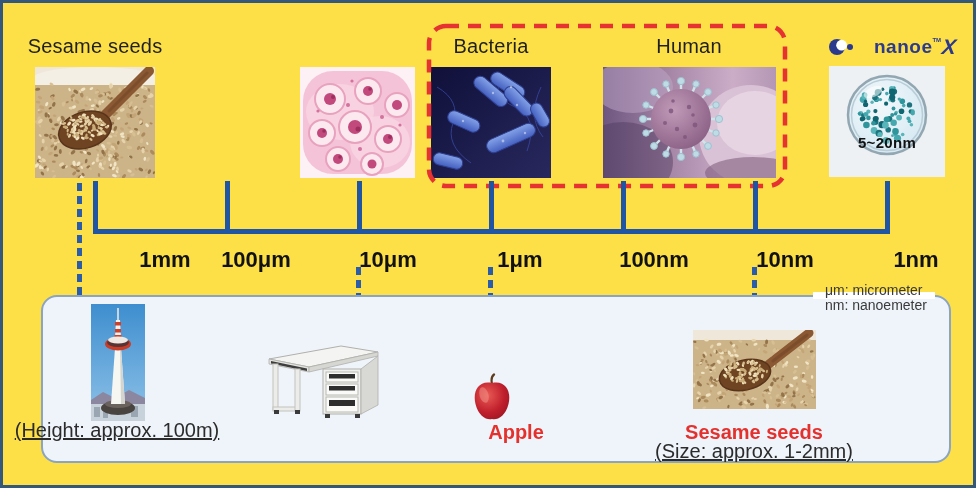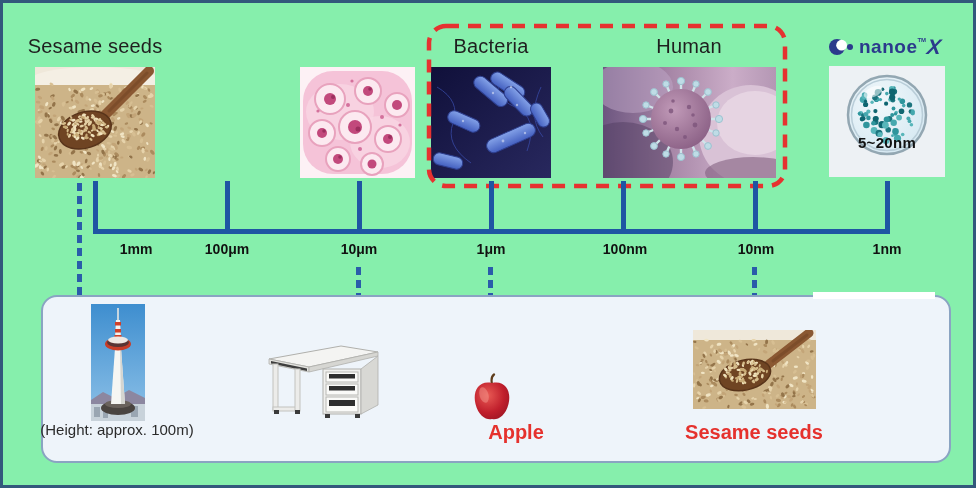--- a/index.html
+++ b/index.html
@@ -1,48 +1,48 @@
 <!DOCTYPE html>
 <html><head>
 <meta charset="utf-8">
 <style>
   html,body{margin:0;padding:0;background:#fff;}
   #stage{
     position:relative;width:976px;height:488px;box-sizing:border-box;
-    border:3px solid #33587c;background:#86efac;overflow:hidden;
+    border:3px solid #33587c;background:#fde047;overflow:hidden;
     font-family:"Liberation Sans", sans-serif;
   }
   .abs{position:absolute;}
   
   .toplbl{position:absolute;top:32px;transform:translateX(-50%);
     font-size:20px;color:#1f1f1f;white-space:nowrap;letter-spacing:.2px;}
   .toplbl.bold{font-weight:normal;}
   
   .scale-line{position:absolute;left:90px;top:226px;width:797px;height:5px;background:#1f55a3;}
   .tick{position:absolute;top:178px;width:5px;height:50px;background:#1f55a3;}
-  .ticklbl{position:absolute;top:238px;transform:translateX(-50%);
-    font-size:14px;font-weight:bold;color:#111;white-space:nowrap;}
+  .ticklbl{position:absolute;top:244px;transform:translateX(-50%);
+    font-size:22px;font-weight:bold;color:#111;white-space:nowrap;margin-left:29px;}
   
   .vdash{position:absolute;width:5px;
     background:repeating-linear-gradient(180deg,#2a5caa 0 8px,transparent 8px 13px);}
   
   .redbox{position:absolute;left:423px;top:20px;width:362px;height:166px;}
   
   .panel{position:absolute;left:38px;top:292px;width:910px;height:168px;box-sizing:border-box;
     border:2px solid #8aa4c2;border-radius:16px;background:#eef4fa;}
   .legend-mask{position:absolute;left:810px;top:289px;width:122px;height:7px;background:#fff;}
   .legend{position:absolute;left:822px;top:280px;font-size:14px;line-height:15px;color:#3a3a3a;white-space:nowrap;}
   
   .cap{position:absolute;top:419px;transform:translateX(-50%);text-align:center;white-space:nowrap;}
   .cap .name{font-size:20px;color:#2b2b2b;line-height:21px;}
   .cap.red .name{color:#e5312d;font-weight:bold;}
-  .cap .detail{font-size:15px;color:#2b2b2b;line-height:16px;}
+  .cap .detail{font-size:20px;color:#2b2b2b;line-height:16px;text-decoration:underline;}
   
   .logo{position:absolute;left:826px;top:33px;height:22px;display:flex;align-items:center;color:#2b3a8c;}
-  .logo .word{font-size:19px;font-weight:bold;letter-spacing:.5px;margin-left:3px;}
+  .logo .word{font-size:19px;font-weight:bold;letter-spacing:.5px;margin-left:18px;}
   .logo .tm{font-size:6px;font-weight:bold;vertical-align:top;position:relative;top:-7px;}
   .logo .x{font-size:21px;font-weight:bold;font-style:italic;transform:skewX(-6deg);margin-left:1px;}
   .sizelbl{position:absolute;left:884px;top:131px;transform:translateX(-50%);
     font-size:15px;color:#111;font-weight:bold;letter-spacing:.3px;}
   svg{display:block;}
 </style>
 </head>
 <body>
 
 <div id="stage">
@@ -722,20 +722,24 @@
   <div class="ticklbl" style="left:753px">10nm</div>
   <div class="ticklbl" style="left:884px">1nm</div>
 
   <div class="vdash" style="left:74px;top:180px;height:126px"></div>
   <div class="vdash" style="left:353px;top:264px;height:68px"></div>
   <div class="vdash" style="left:485px;top:264px;height:102px"></div>
   <div class="vdash" style="left:749px;top:264px;height:57px"></div>
 
   <div class="panel"></div>
   <div class="legend-mask"></div>
+  <div class="legend">
+    <div>μm: micrometer</div>
+    <div>nm: nanoemeter</div>
+  </div>
 
   <svg class="abs" style="left:88px;top:301px" width="54" height="117" viewBox="0 0 54 117">
     <defs>
       <linearGradient id="skyG" x1="0" y1="0" x2="0" y2="1">
         <stop offset="0" stop-color="#3e8ecf"></stop>
           <stop offset="1" stop-color="#8fc2e8"></stop>
       </linearGradient>
     </defs>
     <rect width="54" height="117" fill="url(#skyG)"></rect>
     <path d="M0 96 L12 88 L24 94 L38 86 L54 94 L54 117 L0 117 Z" fill="#8c87a0"></path>
@@ -1134,15 +1138,16 @@
   <div class="cap" style="left:114px">
     <div class="detail">(Height: approx. 100m)</div>
   </div>
   <div class="cap" style="left:320px">
   </div>
   <div class="cap red" style="left:513px">
     <div class="name">Apple</div>
   </div>
   <div class="cap red" style="left:751px">
     <div class="name">Sesame seeds</div>
+    <div class="detail">(Size: approx. 1-2mm)</div>
   </div>
 
 </div>
 
 </body></html>

